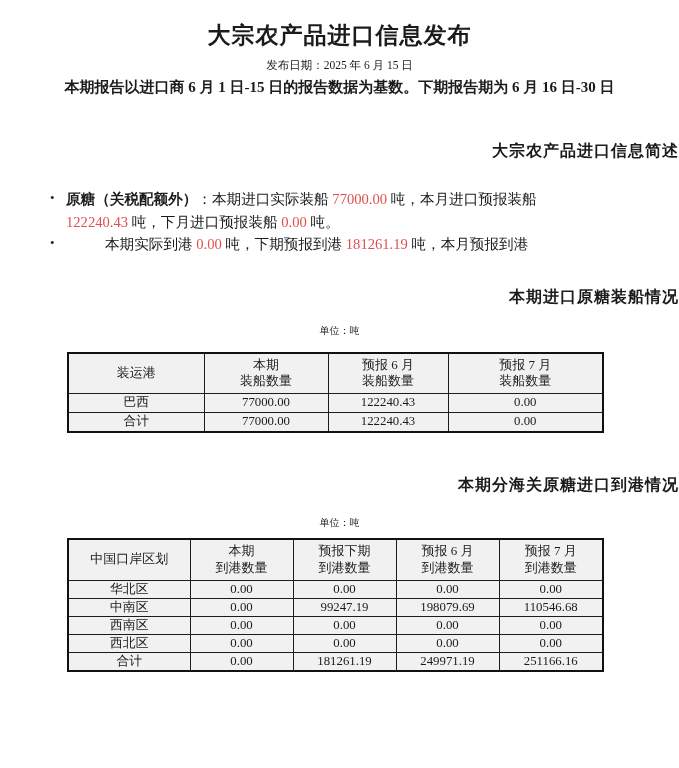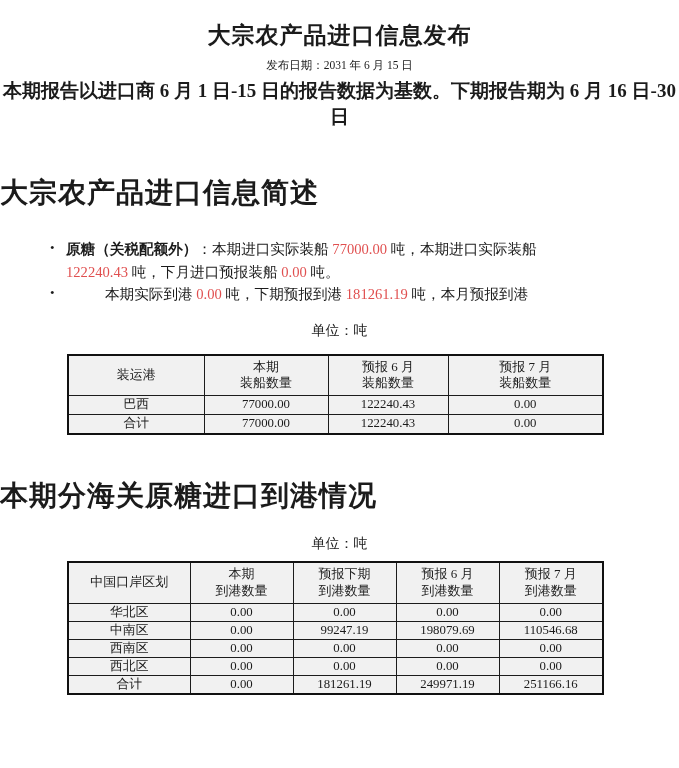--- a/index.html
+++ b/index.html
@@ -19,25 +19,25 @@
     letter-spacing:1px;
   }
   .pub {
     margin-top:7px;
     text-align:center;
     font-size:11.5px;
   }
   .note {
     margin-top:5px;
     text-align:center;
-    font-size:19px; font-weight:700;
+    font-size:15px; font-weight:700;
   }
   .h2 {
-    text-align:left;
-    font-size:28px; font-weight:700;
+    text-align:right;
+    font-size:16px; font-weight:700;
     letter-spacing:1px;
   }
   .mt-summary { margin-top:44px; }
   .mt-ship    { margin-top:31px; }
   .mt-arr     { margin-top:42px; }
 
   .bullets {
     margin:26px 44px 0 48px;
     font-size:14.6px;
     line-height:22.5px;
@@ -45,21 +45,21 @@
   .bullet-item { position:relative; padding-left:18px; }
   .marker { position:absolute; left:2px; top:-1px; font-size:13px; }
   .line { }
   .line.indent { text-indent:39px; }
   .seg.bold { font-weight:700; }
   .seg.red  { color:#e04f4f; }
 
   .unit {
     margin-top:16px;
     text-align:center;
-    font-size:14px;
+    font-size:10px;
   }
   .unit2 { margin-top:20px; }
 
   table {
     border-collapse:collapse;
     table-layout:fixed;
     margin-left:67px;
     width:535px;
     border:2.5px solid #111111;
   }
@@ -82,46 +82,47 @@
   .t2 thead th { height:34px; vertical-align:middle; }
   td { font-size:12.8px; height:17px; }
   .t1 td { height:18px;margin-top:20px; }
 </style>
 </head>
 <body>
 
 <div class="page">
 
   <div class="h1">大宗农产品进口信息发布</div>
-  <div class="pub">发布日期：2031 年 6 月 15 日</div>
+  <div class="pub">发布日期：2025 年 6 月 15 日</div>
   <div class="note">本期报告以进口商 6 月 1 日-15 日的报告数据为基数。下期报告期为 6 月 16 日-30 日</div>
 
   <div class="h2 mt-summary">大宗农产品进口信息简述</div>
 
   <div class="bullets">
 
     <div class="bullet-item">
       <span class="marker">•</span>
       <div class="line">
-        <span class="seg bold">原糖（关税配额外）</span><span class="seg">：本期进口实际装船 </span><span class="seg red">77000.00</span><span class="seg"> 吨，本期进口实际装船</span>
+        <span class="seg bold">原糖（关税配额外）</span><span class="seg">：本期进口实际装船 </span><span class="seg red">77000.00</span><span class="seg"> 吨，本月进口预报装船</span>
       </div>
       <div class="line">
         <span class="seg red">122240.43</span><span class="seg"> 吨，下月进口预报装船 </span><span class="seg red">0.00</span><span class="seg"> 吨。</span>
       </div>
     </div>
 
     <div class="bullet-item">
       <span class="marker">•</span>
       <div class="line indent">
         <span class="seg">本期实际到港 </span><span class="seg red">0.00</span><span class="seg"> 吨，下期预报到港 </span><span class="seg red">181261.19</span><span class="seg"> 吨，本月预报到港</span>
       </div>
     </div>
 
   </div>
 
+  <div class="h2 mt-ship">本期进口原糖装船情况</div>
   <div class="unit">单位：吨</div>
 
   <table class="t1">
     <colgroup>
       <col style="width:136px">
         <col style="width:124px">
         <col style="width:120px">
         <col style="width:155px">
     </colgroup>
     <thead>

